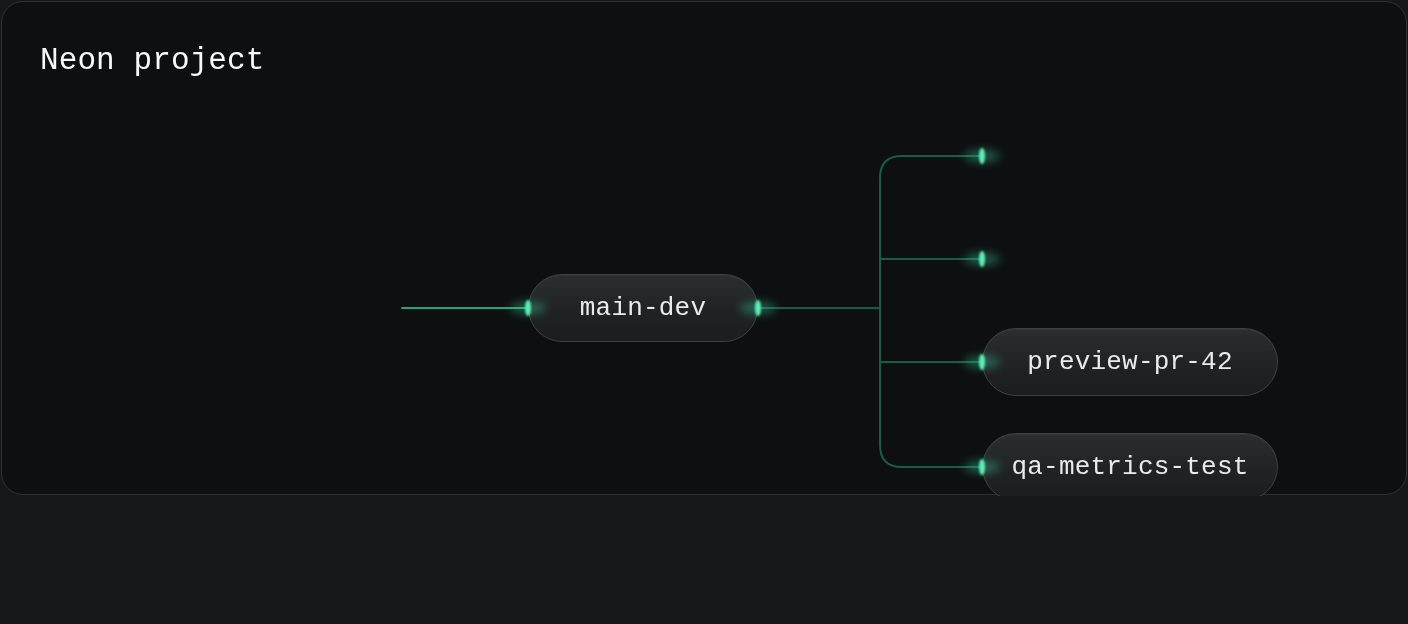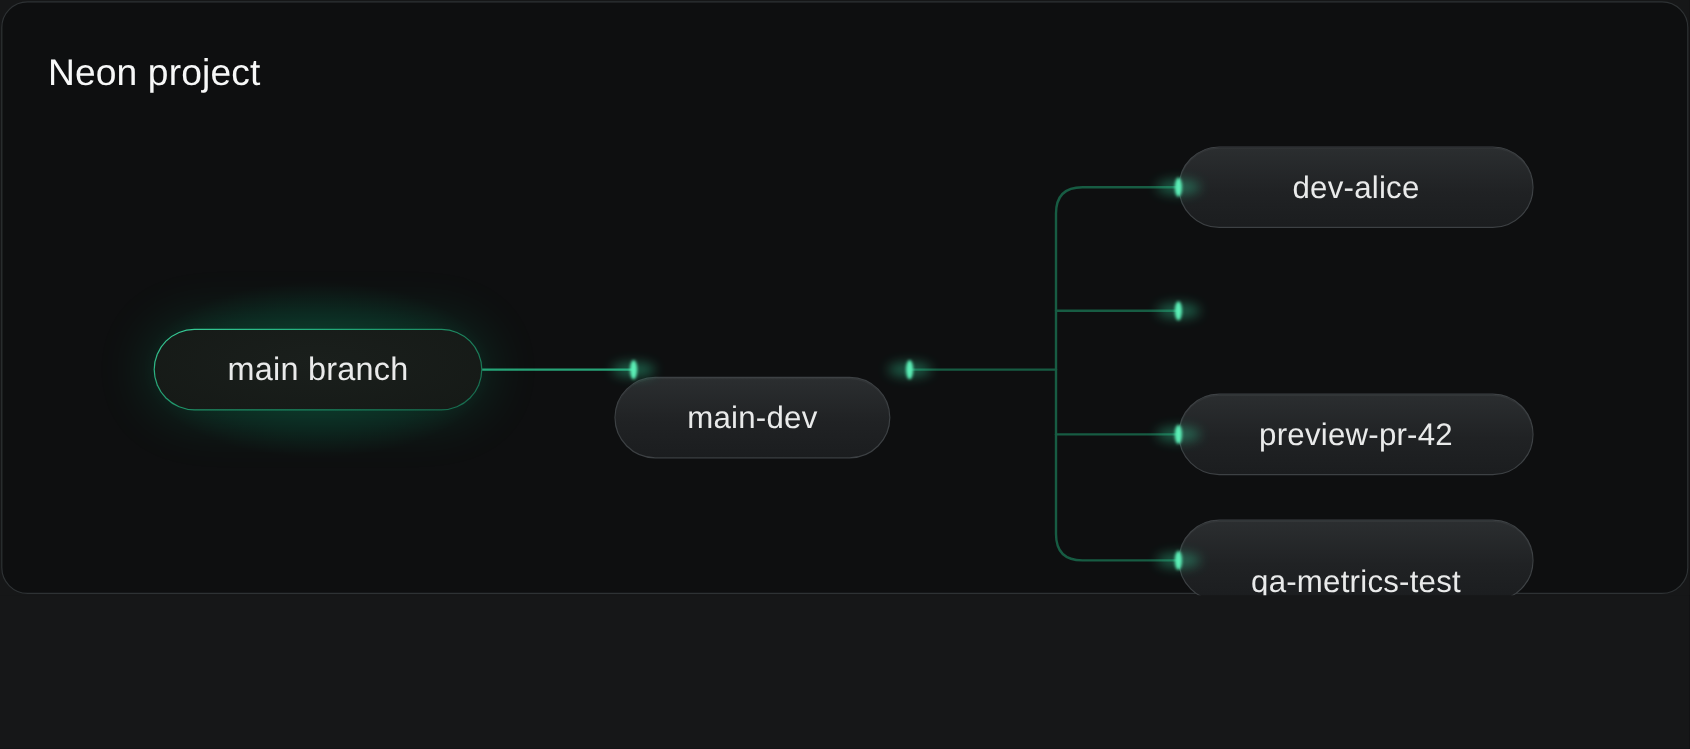--- a/index.html
+++ b/index.html
@@ -17,21 +17,21 @@
     --root-border-bright: #3ad29c;
     --root-border-dim: #16654a;
     --title-color: #f7f8f8;
   }
   * { margin: 0; padding: 0; box-sizing: border-box; }
   html, body { background: var(--page-bg); }
   .stage {
     position: relative;
     width: 1408px;
     height: 496px;
-    font-family: Liberation Sans, sans-serif;
+    font-family: Liberation Mono, monospace;
     overflow: hidden;
   }
   .card {
     position: absolute;
     inset: 1px;
     background: var(--card-bg);
     border: 1px solid var(--card-border);
     border-radius: 22px;
     z-index: 0;
   }
@@ -97,26 +97,26 @@
   .node-root-inner {
     width: 100%;
     height: 100%;
     border-radius: 999px;
     background: radial-gradient(120% 160% at 50% 40%, #1a1f1c 0%, #141815 70%, #121514 100%);
     display: flex;
     align-items: center;
     justify-content: center;
   }
   .pos-main      { left: 128px; top: 274px; width: 274px; height: 68px; }
-  .pos-main-dev  { left: 512px; top: 274px; width: 230px; height: 68px; margin-top: 40px; }
+  .pos-main-dev  { left: 528px; top: 274px; width: 230px; height: 68px; }
   .pos-child     { left: 982px; width: 296px; height: 68px; }
   .pos-child-0   { top: 122px; }
   .pos-child-1   { top: 225px; }
   .pos-child-2   { top: 328px; align-items: center; }
-  .pos-child-3   { top: 433px; align-items: flex-end; }
+  .pos-child-3   { top: 433px; }
   .node-label { pointer-events: none; }
 </style>
 </head>
 <body>
 
 <div class="stage">
   <div class="card"></div>
 
   <h1 class="page-title">Neon project</h1>
 
@@ -131,33 +131,25 @@
         <stop offset="1" stop-color="#1f8560"></stop>
       </linearGradient>
     </defs>
     <path class="line bright" d="M402 308 L528 308"></path>
     <path class="line" stroke="url(#fadeToTrunk)" d="M758 308 L880 308"></path>
     <path class="line" d="M982 156 L902 156 Q880 156 880 178 L880 445 Q880 467 902 467 L982 467"></path>
     <path class="line" stroke="url(#fadeFromTrunk)" d="M880 259 L982 259"></path>
     <path class="line" stroke="url(#fadeFromTrunk)" d="M880 362 L982 362"></path>
   </svg>
 
-  <div class="node node-root pos-main">
-    <div class="node-root-inner">
-      <span class="node-label">main branch</span>
-    </div>
-  </div>
 
   <div class="node node-pill pos-main-dev">
     <span class="node-label">main-dev</span>
   </div>
 
-  <div class="node node-pill pos-child pos-child-0">
-    <span class="node-label">dev-alice</span>
-  </div>
   <div class="node node-pill pos-child pos-child-2">
     <span class="node-label">preview-pr-42</span>
   </div>
   <div class="node node-pill pos-child pos-child-3">
     <span class="node-label">qa-metrics-test</span>
   </div>
 
   <svg class="glow-layer" viewBox="0 0 1408 624" aria-hidden="true">
     <defs>
       <filter id="softBlur" x="-300%" y="-300%" width="700%" height="700%">

